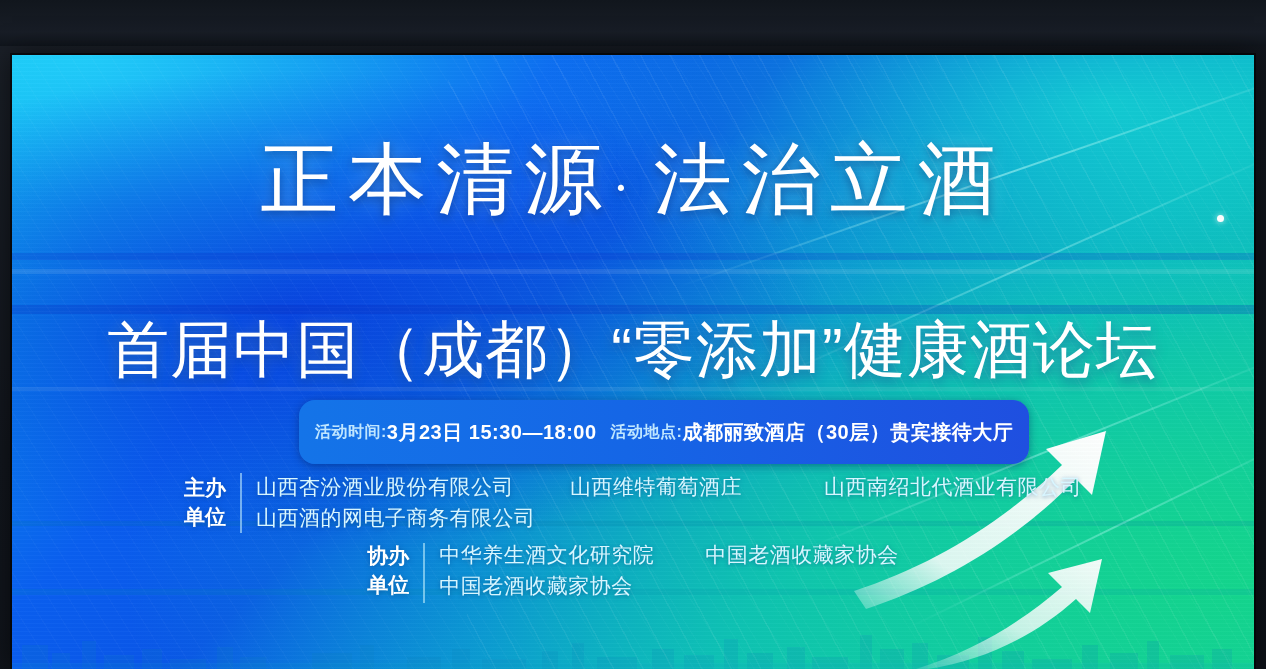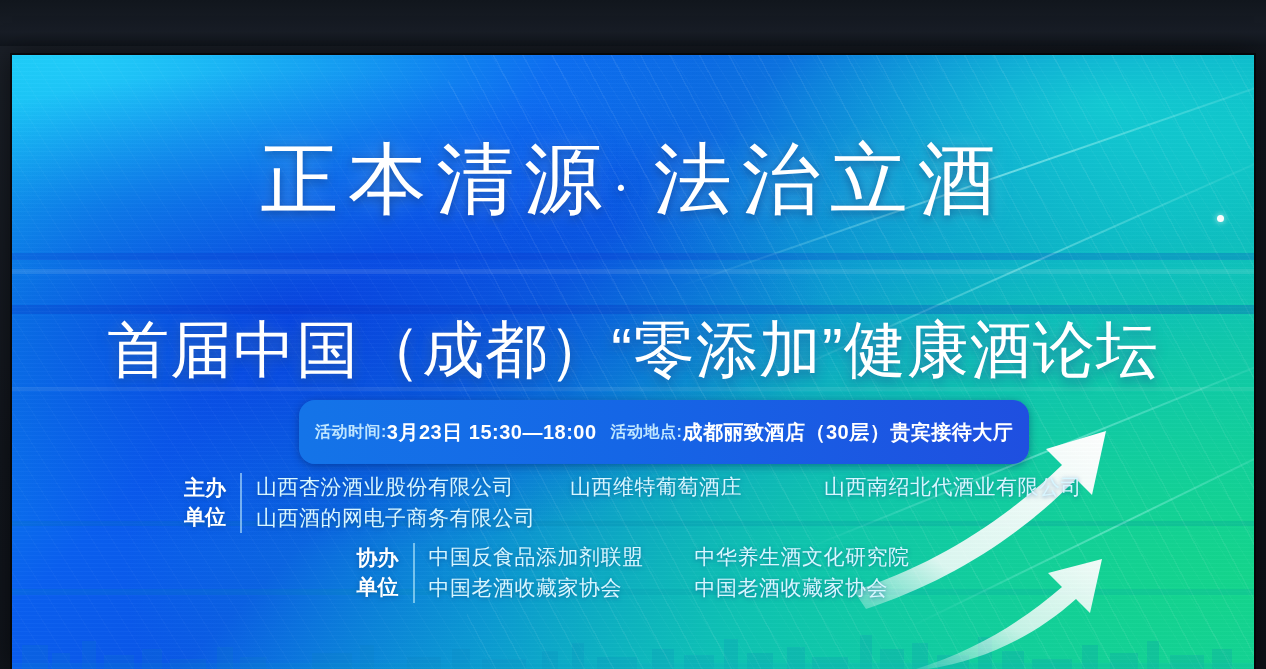--- a/index.html
+++ b/index.html
@@ -88,21 +88,21 @@
     display:flex;align-items:center;gap:0;
     border-radius:16px;
     background:linear-gradient(90deg,#1474e8 0%,#1566e6 45%,#1f4fe0 100%);
     box-shadow:0 2px 8px rgba(0,30,90,.45);}
   .infobar .lab{font-size:16px;font-weight:bold;color:#bfe6ff;letter-spacing:.5px;}
   .infobar .val{font-size:20px;font-weight:bold;color:#ffffff;letter-spacing:.5px;}
   .infobar .gap{width:14px;}
 
   .org{position:absolute;left:0;right:0;}
   .org.host{top:418px;}
-  .org.co{top:488px;}
+  .org.co{top:488px;font-family:Liberation Mono, monospace;}
   .org-inner{display:flex;align-items:center;justify-content:center;gap:14px;}
   .org-label{font-size:21px;font-weight:bold;color:#ffffff;line-height:1.38;text-align:center;
     text-shadow:0 1px 5px rgba(0,60,130,.5);}
   .org-div{width:2px;align-self:stretch;background:rgba(205,245,255,.55);}
   .org-grid{display:grid;row-gap:2px;}
   .host .org-grid{grid-template-columns:274px 214px auto;column-gap:40px;}
   .co   .org-grid{grid-template-columns:240px auto;column-gap:26px;}
   .org-cell{font-size:21px;color:#d8f6ff;letter-spacing:.5px;line-height:1.38;white-space:nowrap;
     text-shadow:0 1px 4px rgba(0,60,130,.5);}
   .co .org-cell{text-align:left;}
@@ -232,21 +232,20 @@
       </div>
 
       <div class="org co">
         <div class="org-inner">
           <div class="org-label">
             <div>协办</div>
             <div>单位</div>
           </div>
           <div class="org-div"></div>
           <div class="org-grid">
-            <div class="org-cell">中国反食品添加剂联盟</div>
             <div class="org-cell">中华养生酒文化研究院</div>
             <div class="org-cell">中国老酒收藏家协会</div>
             <div class="org-cell">中国老酒收藏家协会</div>
           </div>
         </div>
       </div>
 
     </div>
   </div>
 </div>

